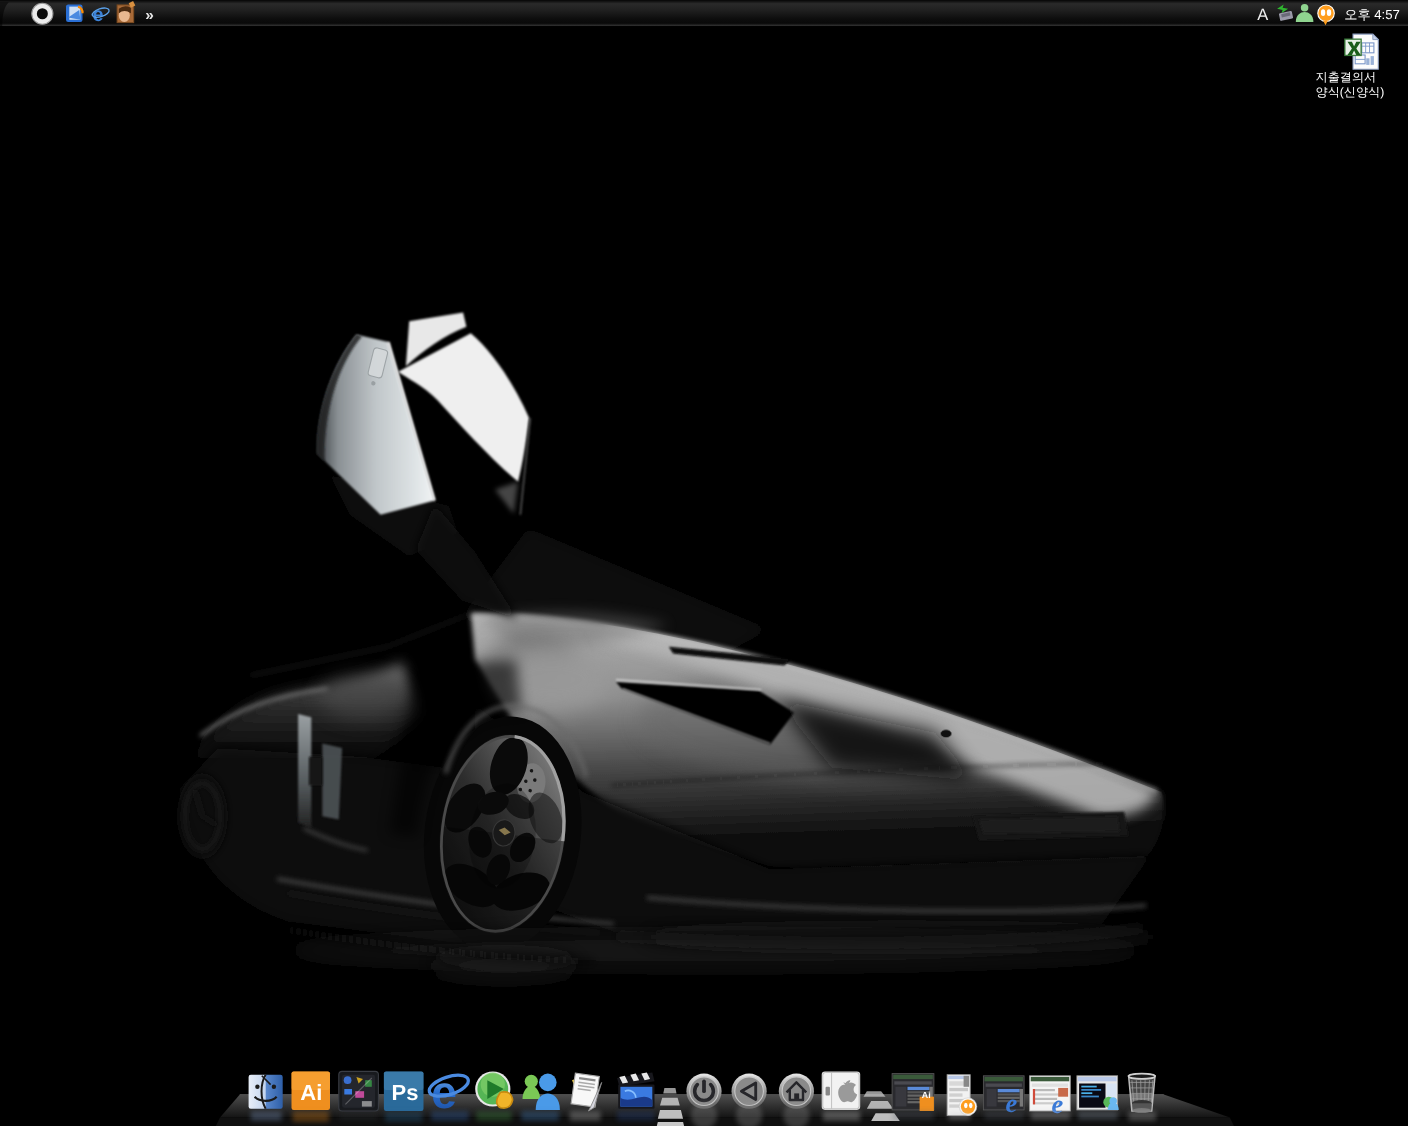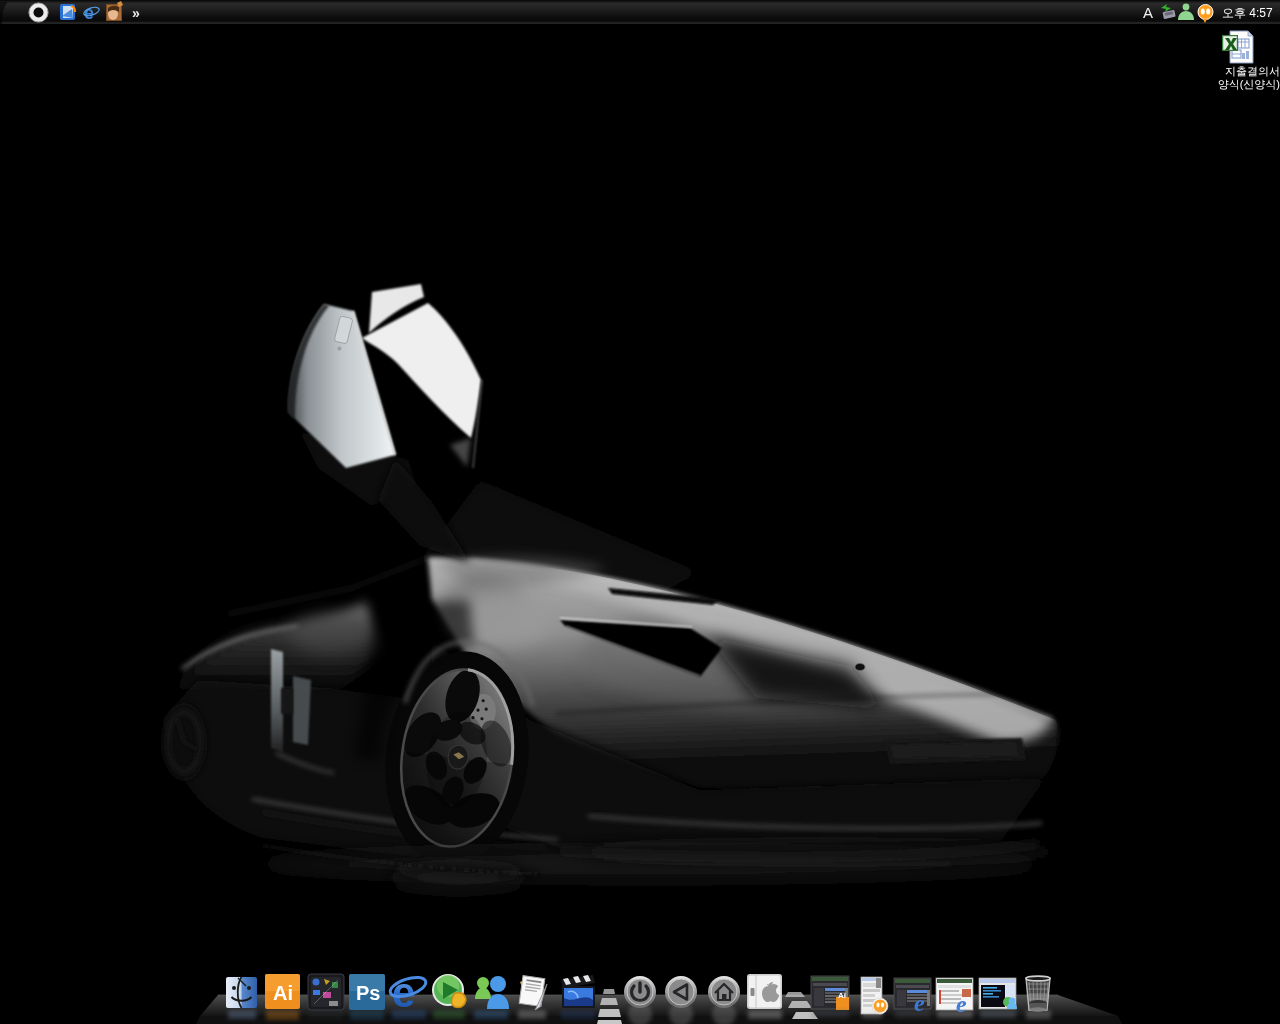--- a/index.html
+++ b/index.html
@@ -2,21 +2,21 @@
 <html><head>
 <meta charset="utf-8">
 <style>
 html,body{margin:0;padding:0;background:#000;width:1280px;height:1024px;overflow:hidden;}
 *{box-sizing:border-box;}
 body{font-family:"Liberation Sans",sans-serif;position:relative;}
 #topbar{position:absolute;left:0;top:0;width:1280px;height:25px;z-index:4;
  background:linear-gradient(#050505,#2a2a2a 14%,#1f1f1f 40%,#0d0d0d 72%,#090909 88%,#2e2e2e 97%,#0a0a0a);
  border-bottom:1px solid #000;}
 #car{position:absolute;left:0;top:0;z-index:1;}
-#deskicon{position:absolute;left:1196px;top:29px;z-index:3;width:84px;text-align:right;color:#fff;font-size:11px;line-height:13px;}
+#deskicon{position:absolute;left:1196px;top:29px;z-index:3;width:84px;text-align:left;color:#fff;font-size:11px;line-height:13px;}
 </style>
 </head>
 <body>
 
 <div id="topbar"></div>
 <svg id="tbicons" style="position:absolute;left:0;top:0;z-index:5" width="1280" height="25" viewBox="0 0 1280 25">
 
   <path d="M0,2 L8,2 C4,6 2,12 2,25 L0,25 Z" fill="#000" opacity="0.55"></path>
 
   <circle cx="38.5" cy="12.5" r="9.6" fill="#ececec"></circle>

